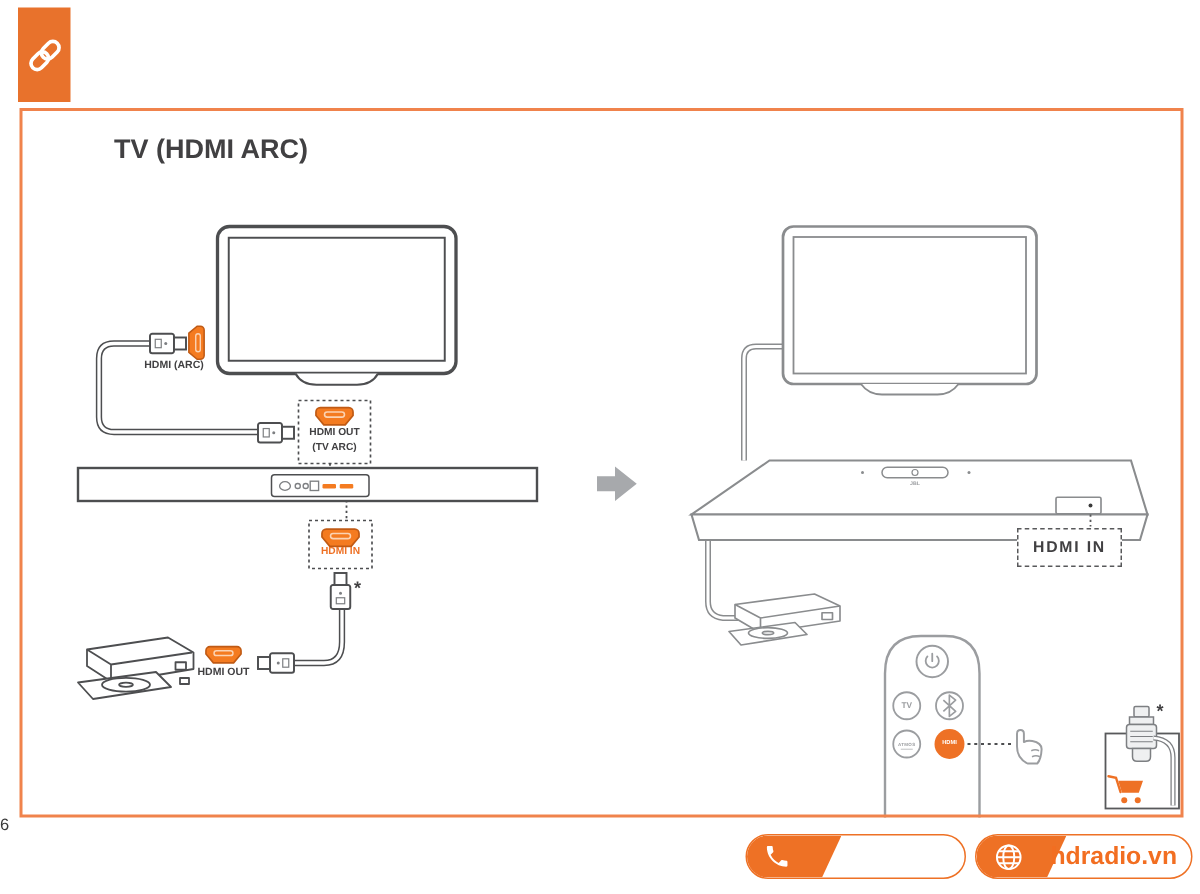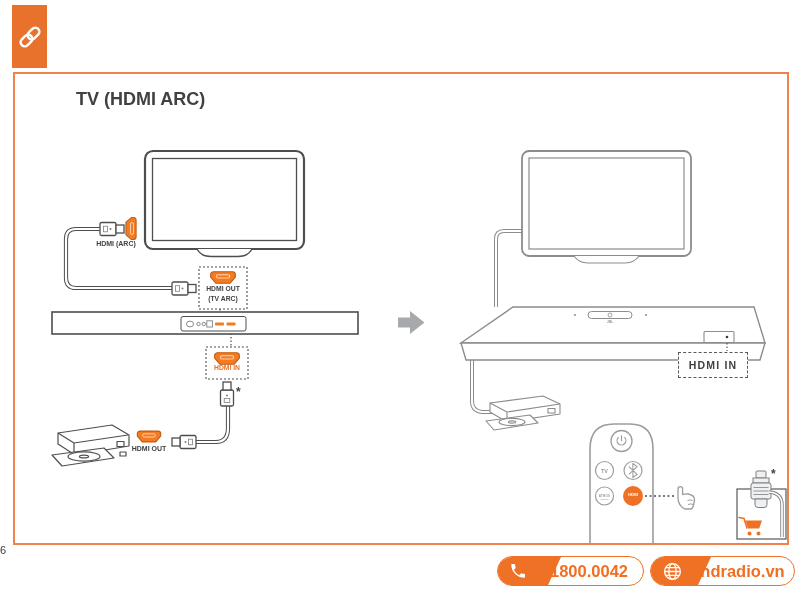--- a/index.html
+++ b/index.html
@@ -230,21 +230,20 @@
 
   <div class="page-num">6</div>
 
   <div class="pill pill-phone">
     <div class="pill-accent ph"></div>
     <div class="pill-icon">
       <svg width="18" height="18" viewBox="0 0 24 24">
         <path fill="#fff" d="M6.6 10.8c1.5 3 3.9 5.4 6.9 6.9l2.3-2.3c.3-.3.7-.4 1-.2 1.1.4 2.3.6 3.5.6.6 0 1 .4 1 1V20c0 .6-.4 1-1 1C11 21 3 13 3 3.7c0-.6.4-1 1-1h3.2c.6 0 1 .4 1 1 0 1.2.2 2.4.6 3.5.1.3 0 .7-.2 1l-2.3 2.3z"></path>
       </svg>
     </div>
-    <div class="pill-text">1800.0042</div>
   </div>
 
   <div class="pill pill-web">
     <div class="pill-accent wb"></div>
     <div class="pill-icon">
       <svg width="21" height="21" viewBox="0 0 24 24" fill="none" stroke="#fff" stroke-width="1.5">
         <circle cx="12" cy="12" r="9"></circle>
         <ellipse cx="12" cy="12" rx="4.2" ry="9"></ellipse>
         <path d="M3,12 H21 M4.3,7.5 H19.7 M4.3,16.5 H19.7"></path>
       </svg>

